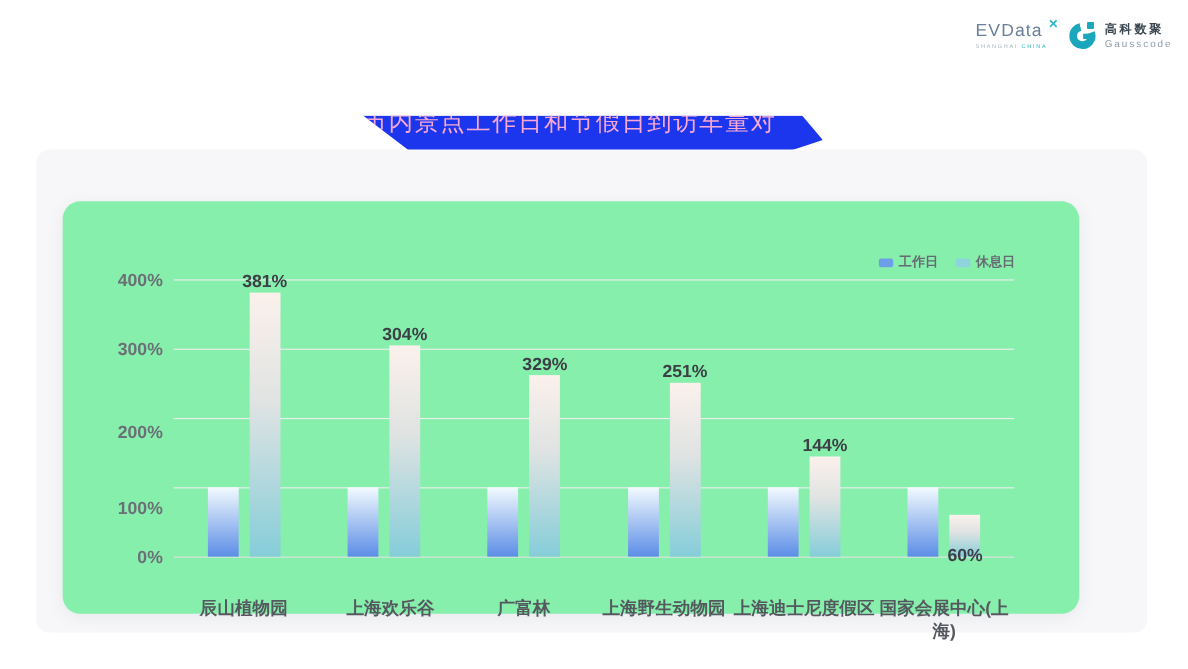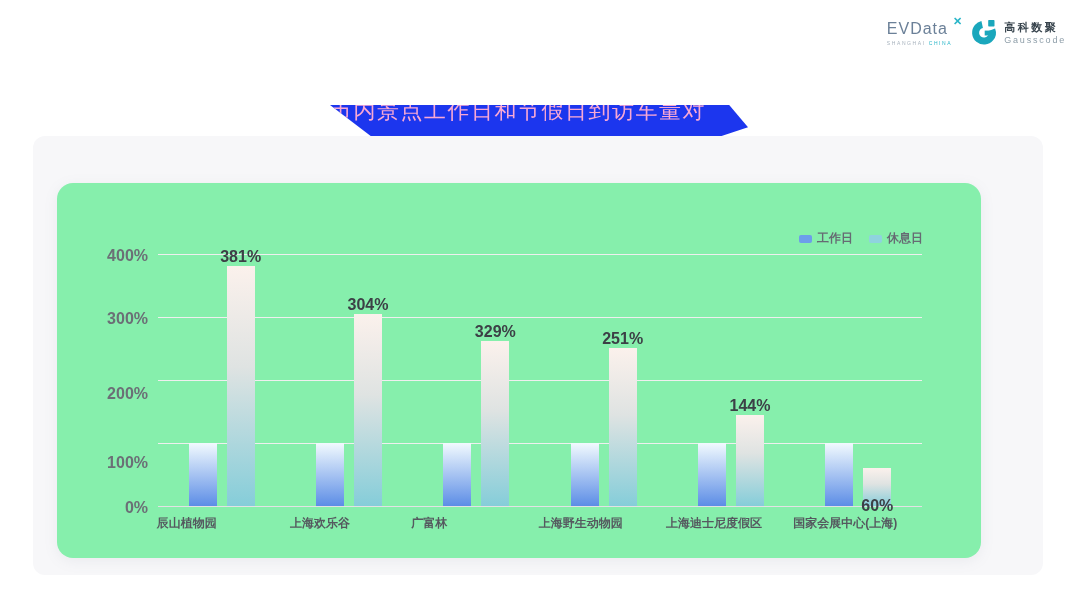--- a/index.html
+++ b/index.html
@@ -37,21 +37,21 @@
   .legend { position:absolute; top:47px; right:58px; display:flex; align-items:center; gap:16px; }
   .legend-item { display:flex; align-items:center; gap:5px; cursor:pointer; }
   .legend-marker { width:13px; height:8px; border-radius:2px; }
   .legend-label { font-size:12px; color:#666b73; }
 
   .gridline { position:absolute; height:1px; background:#efefef; }
   .gridline.axis { background:#e2e2e4; }
   .ytick { position:absolute; width:52px; text-align:right; font-size:16px; color:#6b6f76; }
   .bar { position:absolute; }
   .bar-value { position:absolute; font-size:16px; color:#3c4046; text-align:center; width:60px; }
-  .xcat { position:absolute; font-size:12px; color:#55595f; width:130px; }
+  .xcat { position:absolute; font-size:16px; color:#55595f; text-align:center; width:130px;margin-top:28px; }
 </style>
 </head>
 <body>
 
 <div class="stage">
 
   <div class="logos">
     <div class="evdata">
       <span class="evdata-word">EVData</span><span class="evdata-sup">✕</span>
       <div class="evdata-sub"><span>SHANGHAI </span><b>CHINA</b></div>

